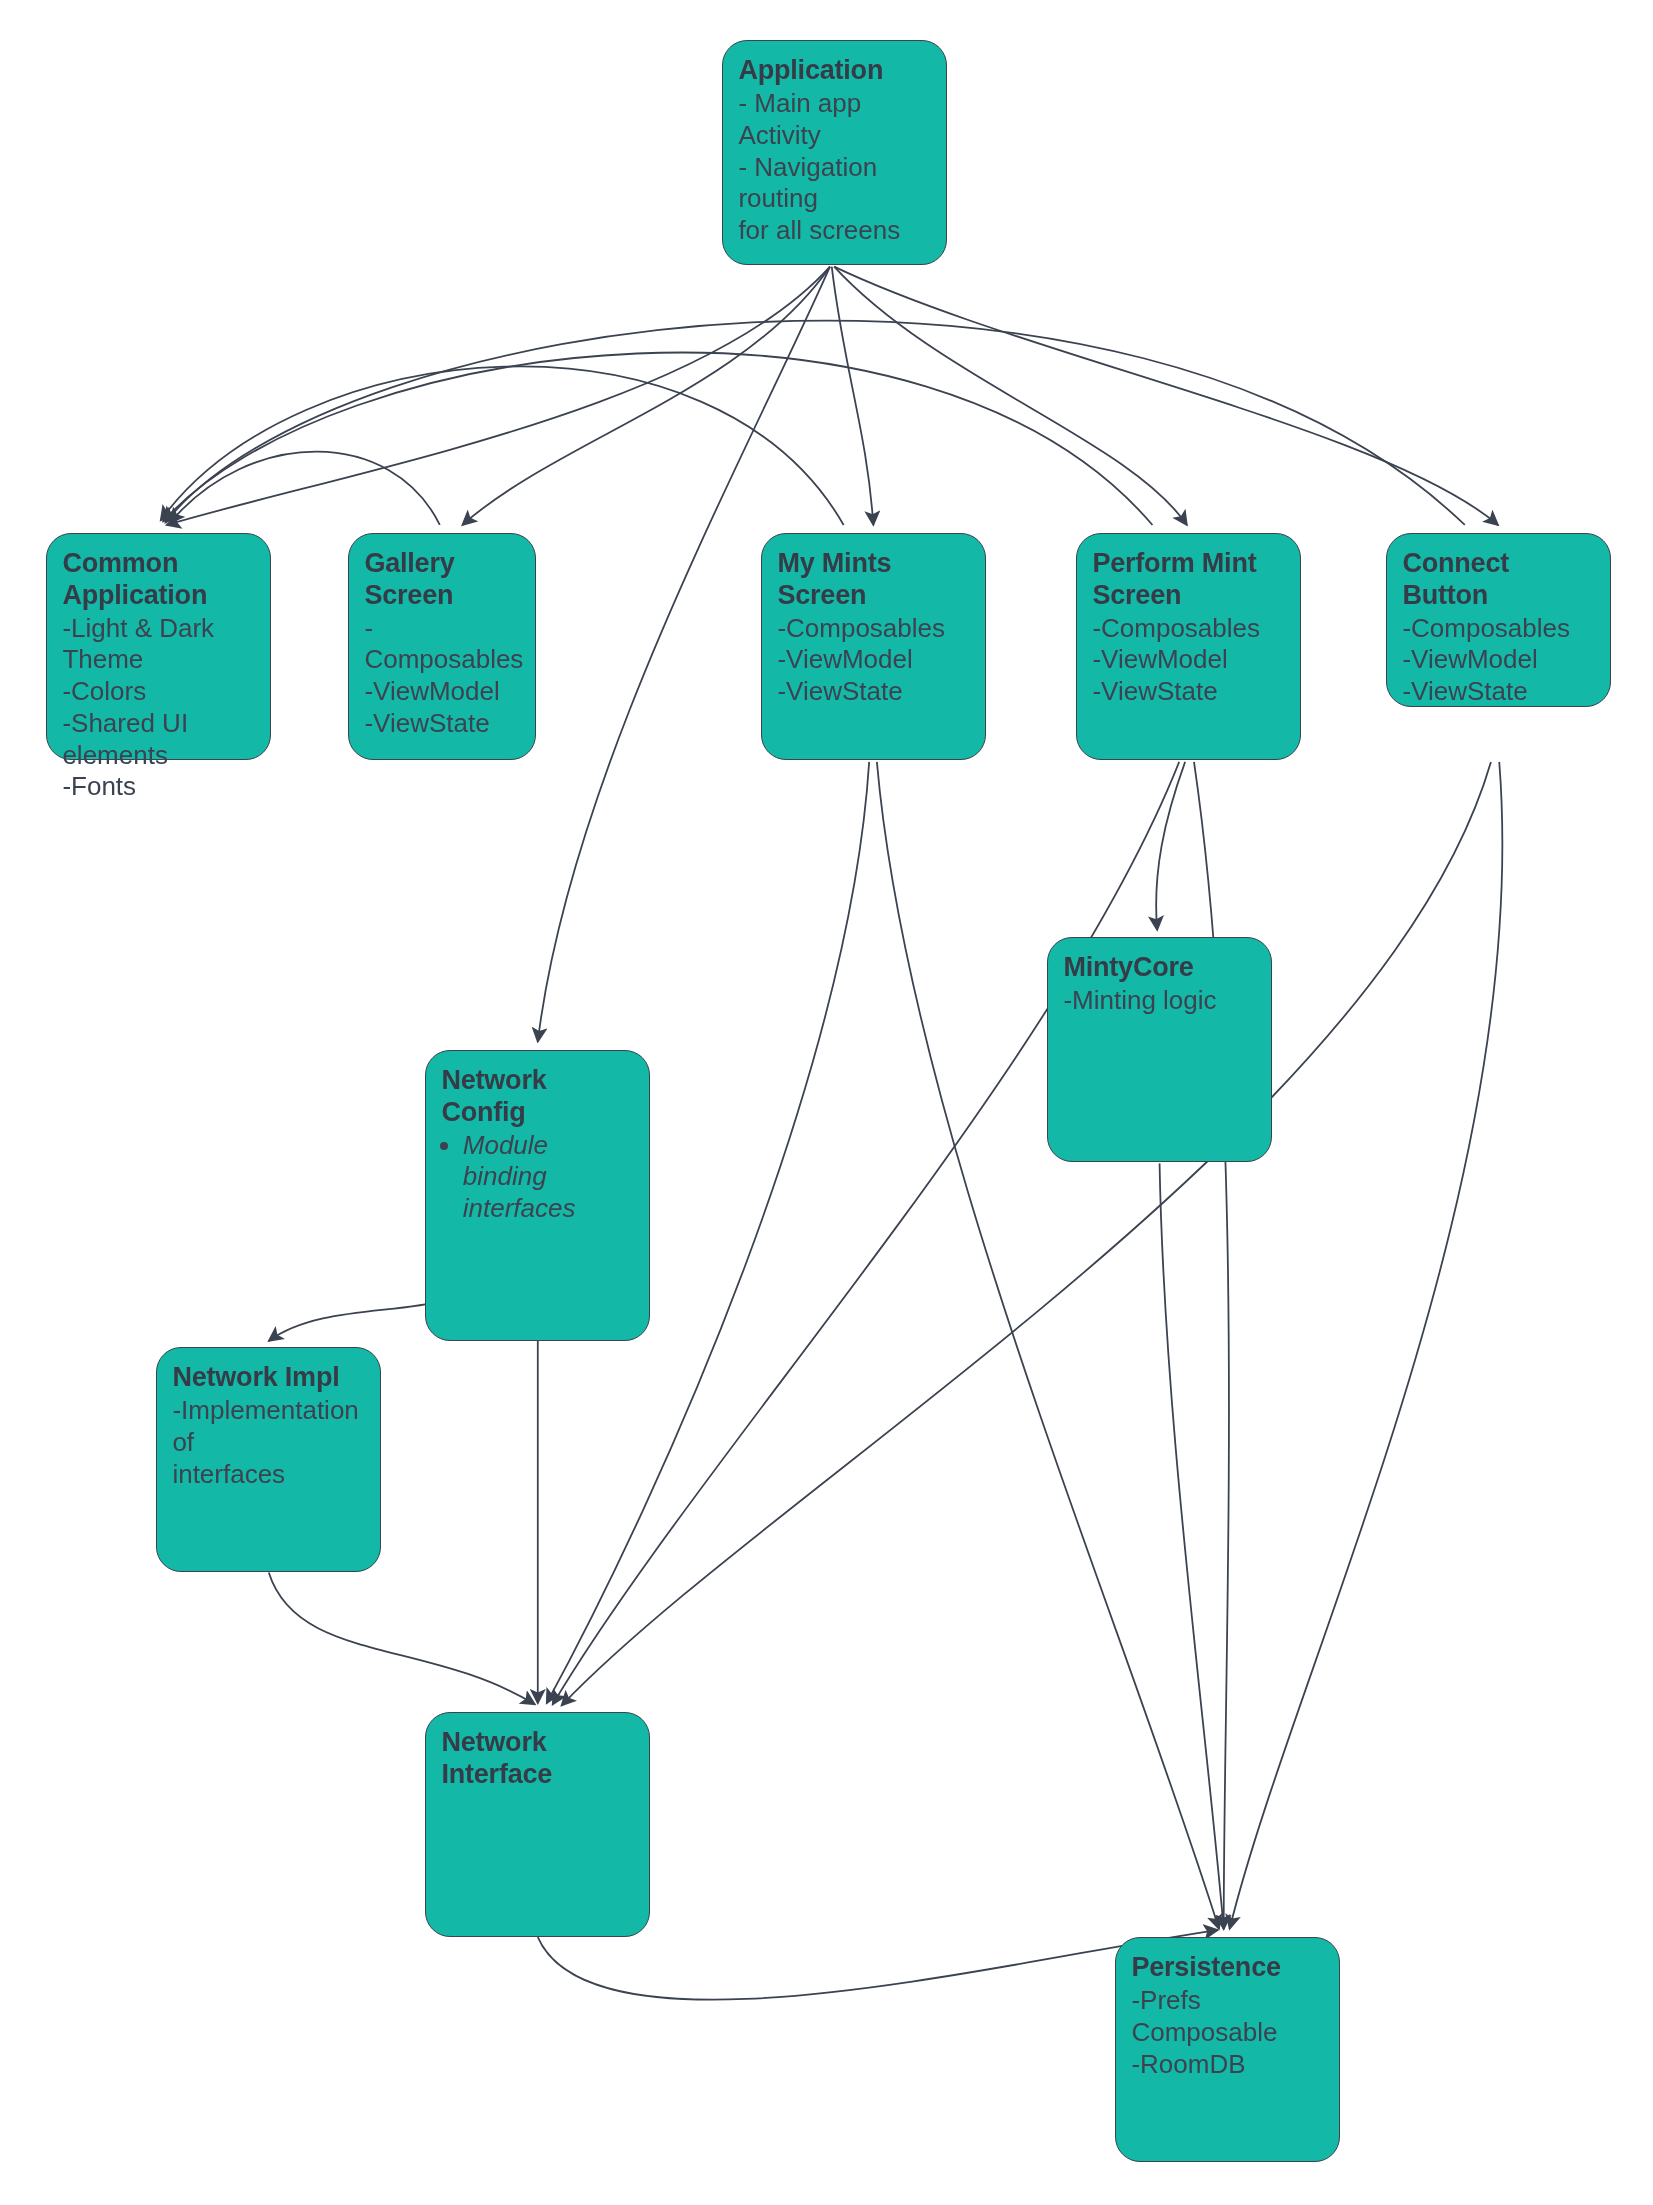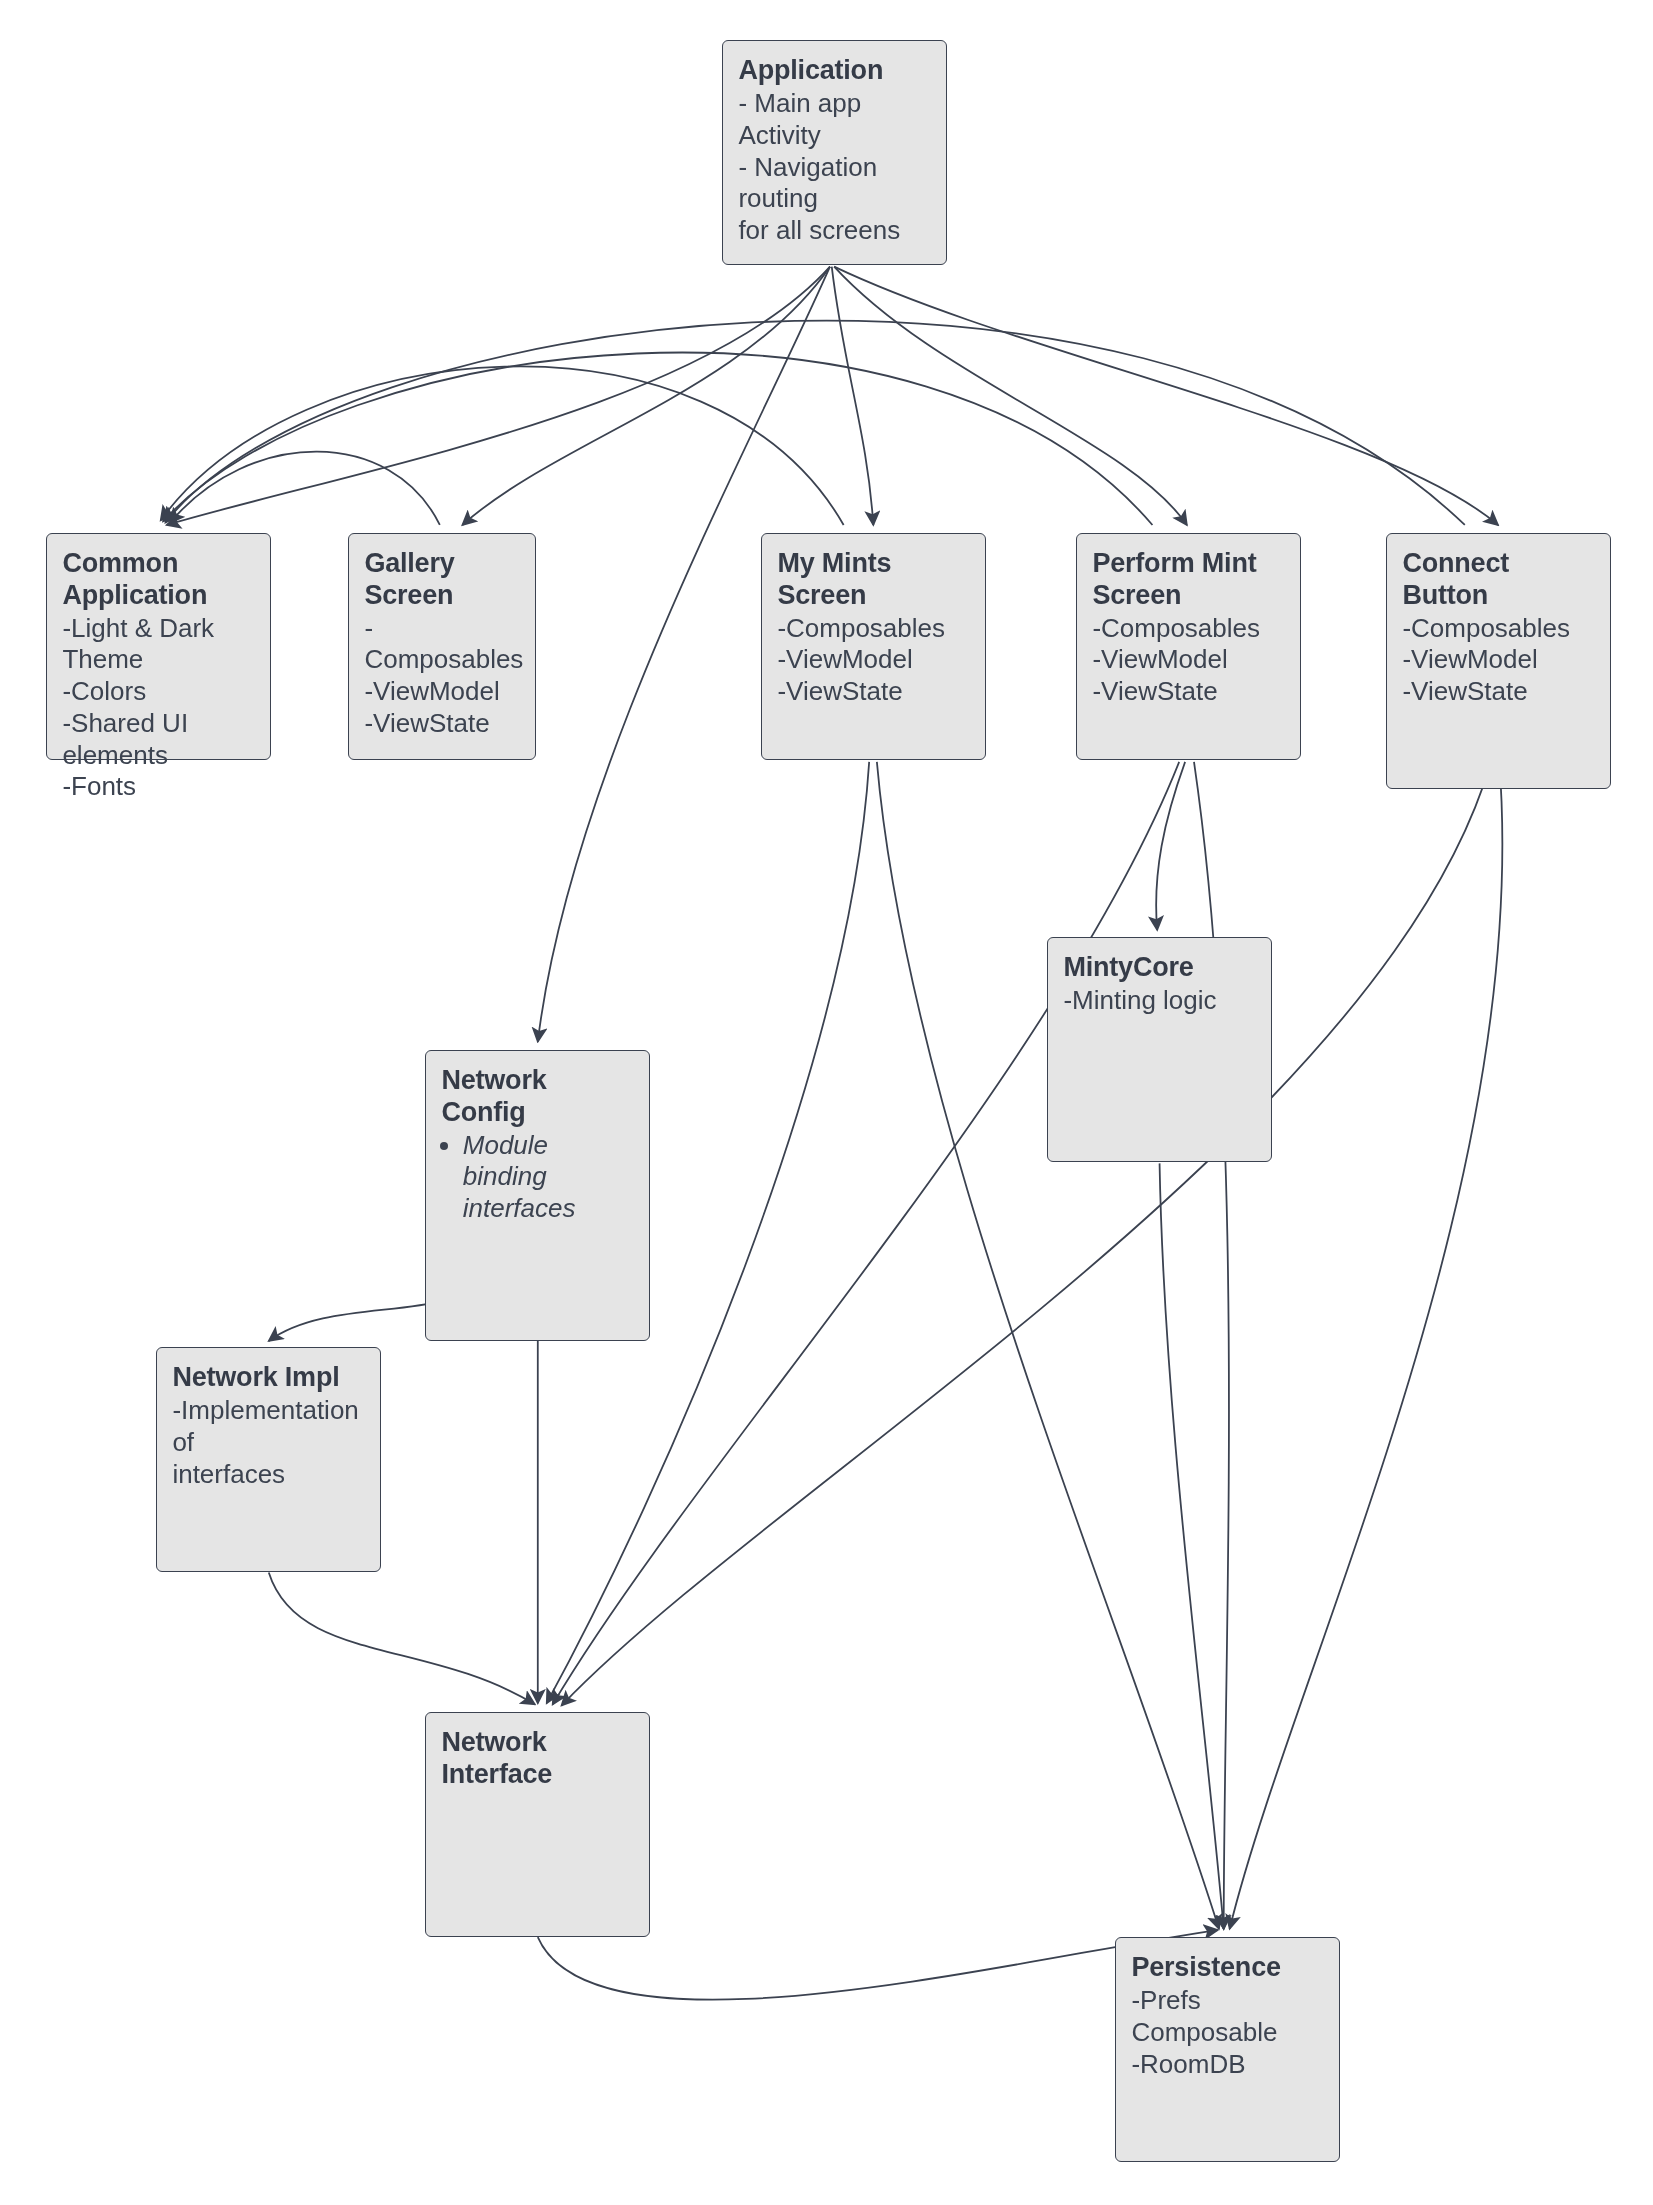--- a/index.html
+++ b/index.html
@@ -22,23 +22,23 @@
     position: absolute;
     left: 0;
     top: 0;
     width: 1654px;
     height: 2205px;
     pointer-events: none;
   }
   .node {
     position: absolute;
     box-sizing: border-box;
-    background: #e5e5e5;
+    background: #14b8a6;
     border: 1.8px solid #3b4250;
-    border-radius: 6px;
+    border-radius: 25px;
     padding: 14.3px 15.4px 10.7px 15.4px;
     z-index: 5;
   }
   .node-title {
     font-size: 27px;
     font-weight: bold;
     color: #353b47;
     line-height: 1.17;
     letter-spacing: -0.2px;
     margin: 0 0 1.2px 0;
@@ -138,21 +138,21 @@
       </div>
       <div class="node" style="left: 1076px; top: 533px; width: 225px; height: 227px;">
         <div class="node-title">Perform Mint
 Screen</div>
         <ul class="node-lines">
           <li>-Composables</li>
           <li>-ViewModel</li>
           <li>-ViewState</li>
         </ul>
       </div>
-      <div class="node" style="left: 1386px; top: 533px; width: 225px; height: 256px;">
+      <div class="node" style="left: 1386px; top: 533px; width: 225px; height: 174px;">
         <div class="node-title">Connect Button</div>
         <ul class="node-lines">
           <li>-Composables</li>
           <li>-ViewModel</li>
           <li>-ViewState</li>
         </ul>
       </div>
       <div class="node" style="left: 425px; top: 1050px; width: 225px; height: 291px;">
         <div class="node-title">Network Config</div>
         <ul class="node-lines bulleted">

